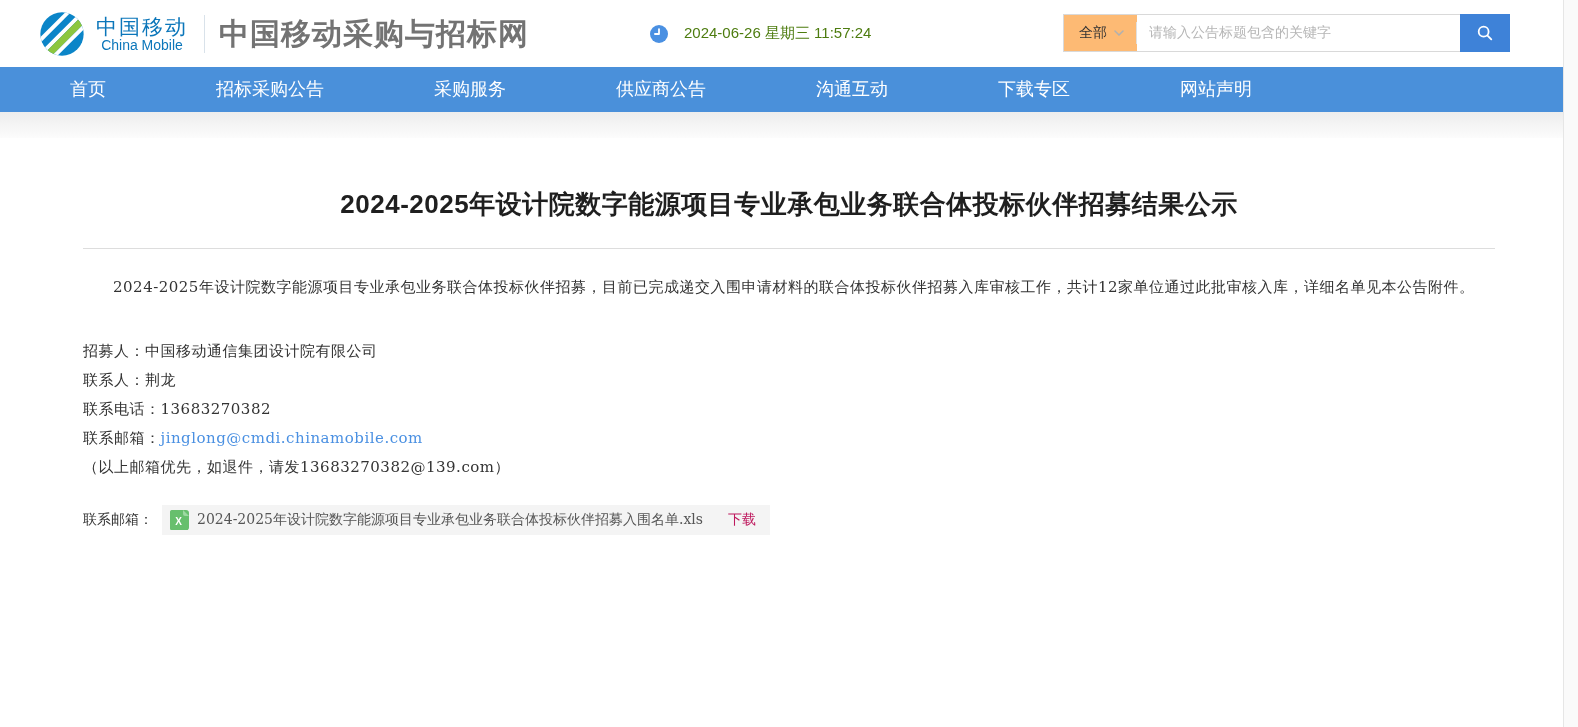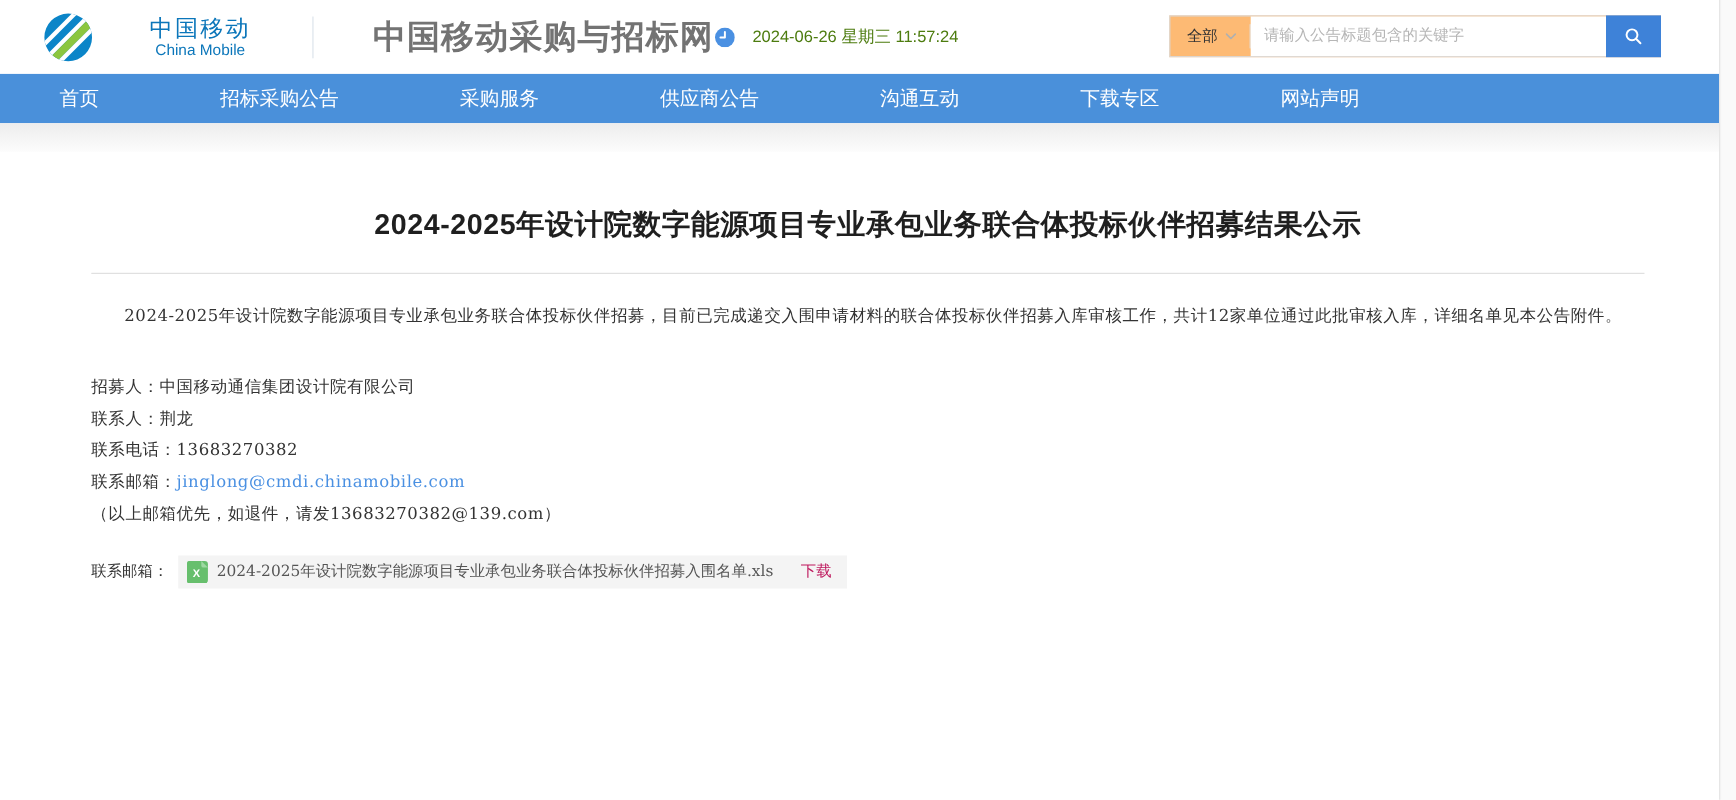--- a/index.html
+++ b/index.html
@@ -7,42 +7,42 @@
 
   
   .scroll-track {
     position: fixed; top: 0; right: 0; width: 15px; height: 727px;
     background: #fafafa; border-left: 1px solid #e6e6e6; z-index: 50;
   }
 
   
   .site-header { position: relative; height: 67px; background: #ffffff; }
 
-  .logo-group { position: absolute; left: 36px; top: 8px; display: flex; align-items: center; gap: 40px; }
+  .logo-group { position: absolute; left: 36px; top: 8px; display: flex; align-items: center; }
   .logo-mark { width: 52px; height: 52px; }
   .logo-text { margin-left: 8px; text-align: center; line-height: 1.05; }
   .logo-text .cn { font-size: 21px; color: #0b76ba; letter-spacing: 2px; font-weight: 400; }
   .logo-text .en { font-size: 14px; color: #0b76ba; }
   .logo-divider { width: 1px; height: 38px; background: #d9e2ea; margin: 0 14px 0 16px; }
   .site-title { font-size: 30px; font-weight: bold; color: #737373; letter-spacing: 1px; text-align: center; }
 
   .datetime { position: absolute; left: 650px; top: 24px; display: flex; align-items: flex-end; gap: 16px; font-size: 15px; color: #4d7c0f; }
   .clock-icon { width: 18px; height: 18px; display: block; }
 
   .search-area { position: absolute; right: 68px; top: 14px; width: 447px; height: 38px; display: flex; border: 1px solid #d9d9d9; background: #fdba74; }
   .search-select { display: flex; align-items: center; gap: 7px; padding: 0 12px 0 15px; font-size: 14px; color: #333; cursor: pointer; }
   .chevron-icon { width: 10px; height: 6px; display: block; }
   .search-divider { width: 1px; align-self: center; height: 22px; background: #e0e0e0; }
   .search-input { flex: 1; border: none; outline: none; padding: 0 12px; font-size: 14px; color: #333; font-family: Liberation Serif, serif; }
   .search-input::placeholder { color: #b6b6b6; }
   .search-button { width: 50px; height: 38px; margin: -1px -1px -1px 0; background: #3e82d8; border: none; display: flex; align-items: center; justify-content: center; cursor: pointer; }
   .search-button svg { width: 18px; height: 18px; }
 
   
-  .main-nav { height: 45px; background: #4a90da; display: flex; align-items: center; padding-left: 54px; gap: 110px; }
+  .main-nav { height: 45px; background: #4a90da; display: flex; align-items: center; padding-left: 70px; gap: 110px; }
   .nav-item { color: #ffffff; font-size: 18px; line-height: 45px; cursor: pointer; white-space: nowrap; }
 
   
   .nav-shadow-band { height: 26px; background: linear-gradient(#ededed, #fcfcfc); }
 
   
   .content-wrap { width: 1412px; margin: 0 auto; }
   .article-title { margin-top: 49px; text-align: center; font-size: 26px; font-weight: bold; color: #1f1f1f; letter-spacing: 0.5px; }
   .title-divider { border: none; border-top: 1px solid #ddd; margin-top: 26px; }
 

